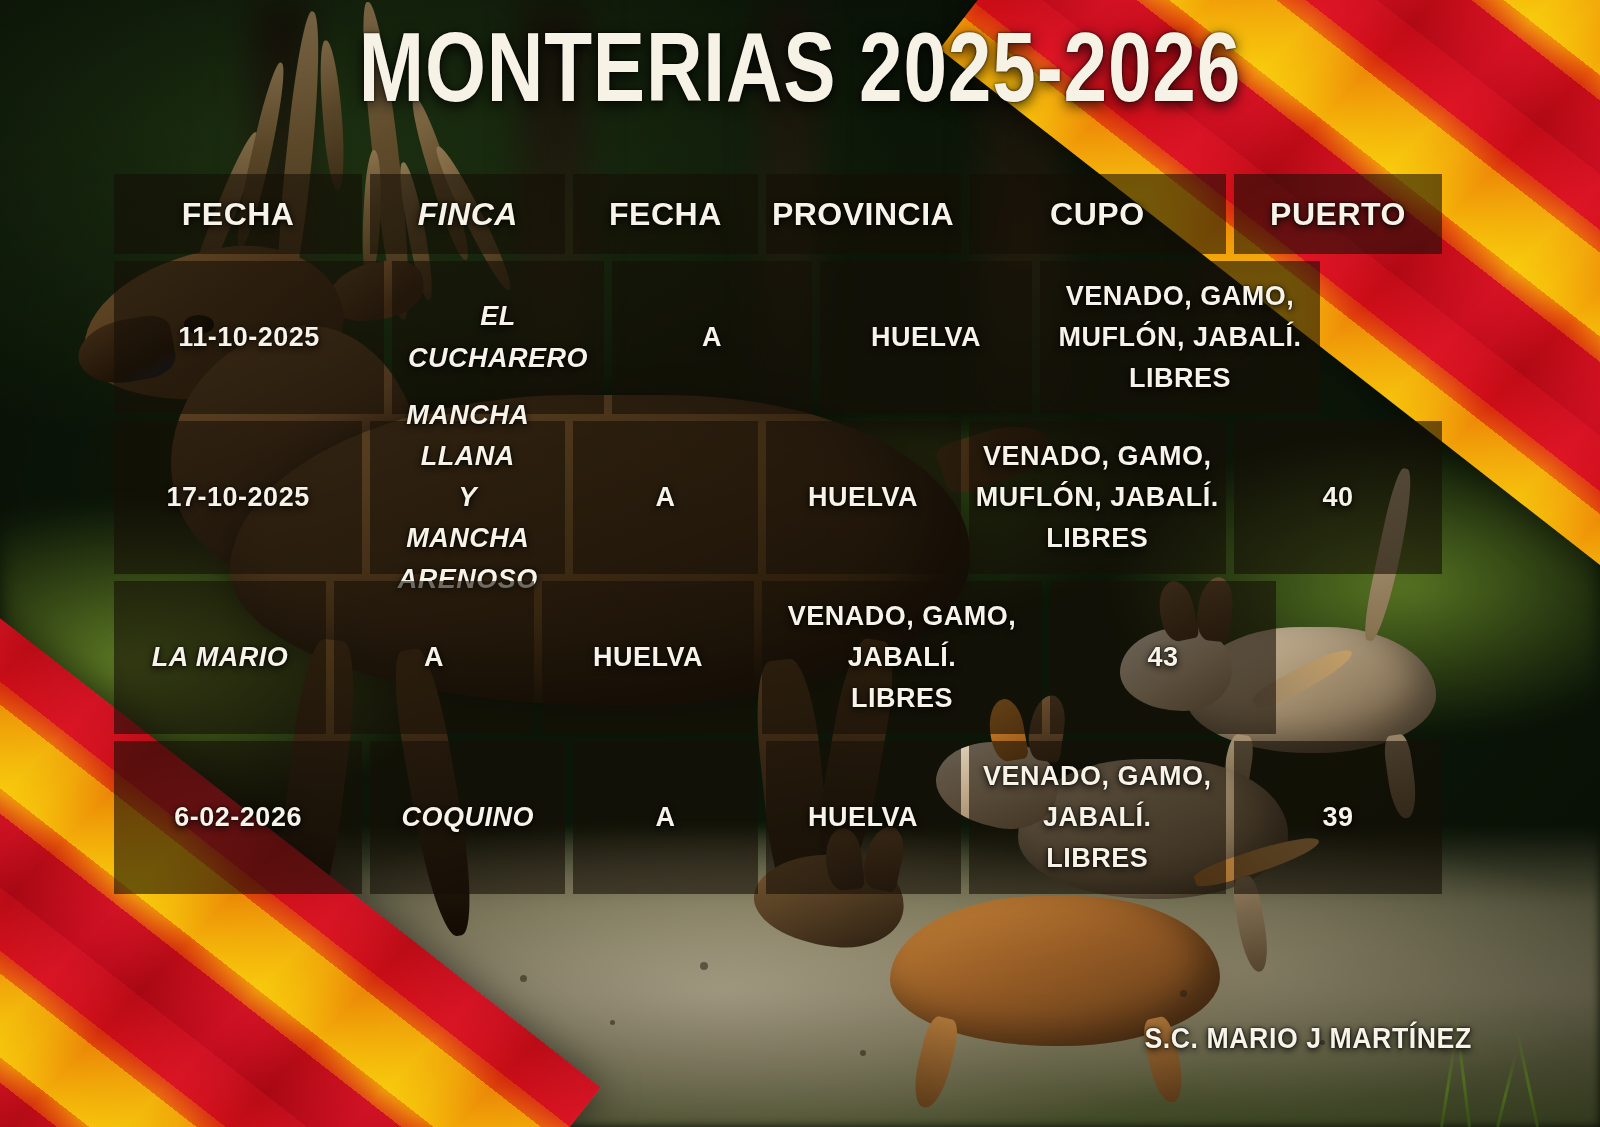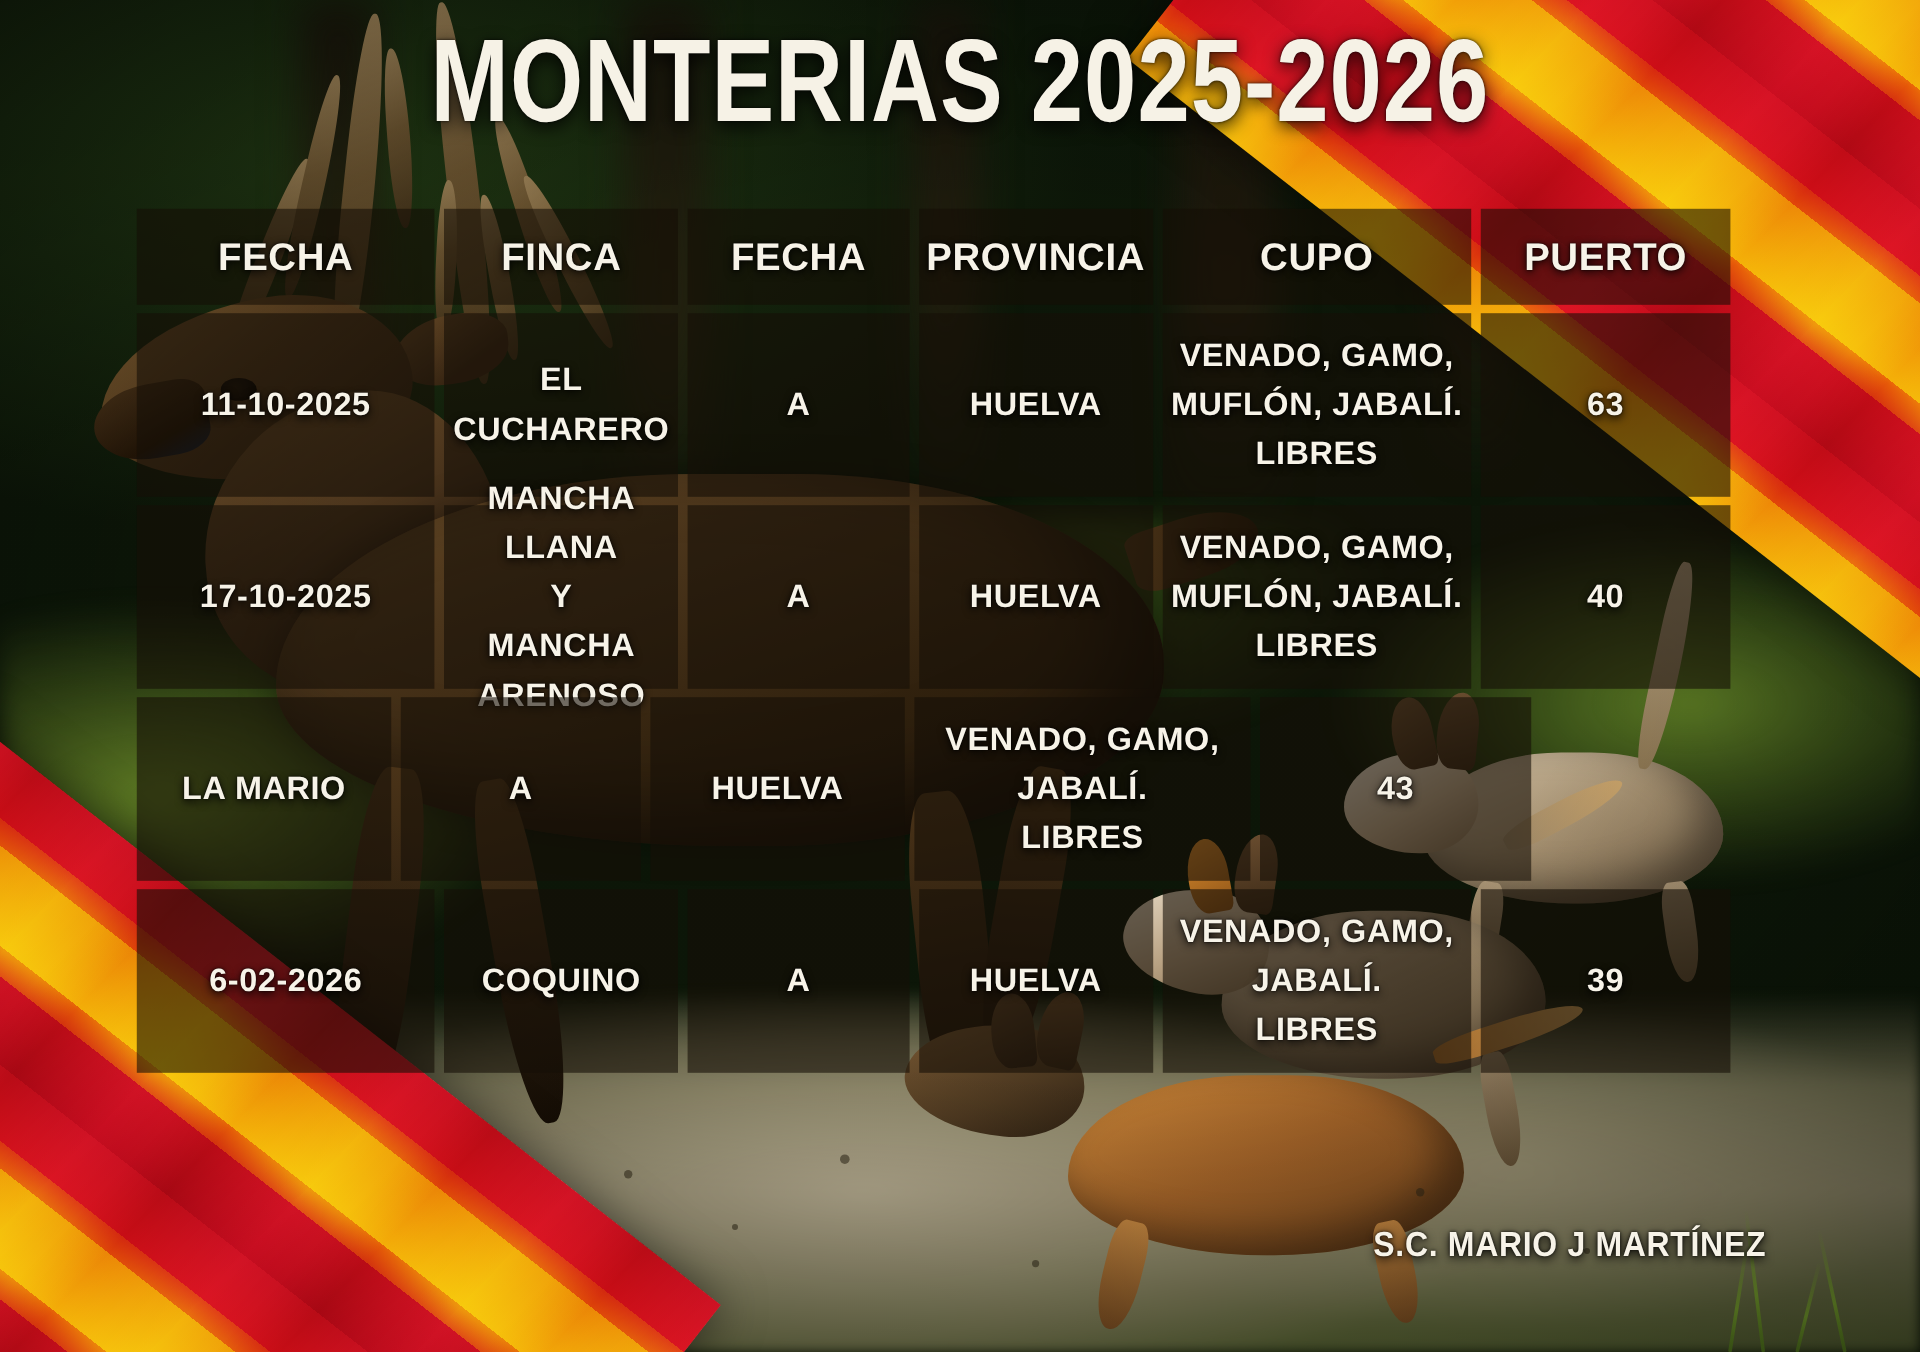--- a/index.html
+++ b/index.html
@@ -261,21 +261,21 @@
     font-size: 32px;
     background: rgba(20,13,5,.58);
   }
   .sched-body .sched-cell {
     height: 153px;
     font-size: 27px;
     line-height: 1.52;
   }
   
   .c-fecha    { width: 270px; }
-  .c-finca    { width: 212px; }
+  .c-finca    { width: 212px; font-style: italic; }
   .c-tipo     { width: 200px; }
   .c-prov     { width: 212px; text-align: center; }
   .c-cupo     { width: 280px; text-align: center; }
   .c-puestos  { width: 226px; }
 
   .cell-lines { display: block; }
   .cell-lines span { display: block; }
 
   .credit {
     position: absolute;
@@ -417,21 +417,20 @@
             </div>
           <div class="sched-cell c-tipo">A</div>
           <div class="sched-cell c-prov">HUELVA</div>
           <div class="sched-cell c-cupo">
               <span class="cell-lines">
                 <span>VENADO, GAMO,</span>
                 <span>MUFLÓN, JABALÍ.</span>
                 <span>LIBRES</span>
               </span>
             </div>
-          <div class="sched-cell c-puestos">63</div>
         </div>
 
         <div class="sched-row">
           <div class="sched-cell c-fecha">17-10-2025</div>
           <div class="sched-cell c-finca">
               <span class="cell-lines">
                 <span>MANCHA LLANA</span>
                 <span>Y</span>
                 <span>MANCHA ARENOSO</span>
               </span>

